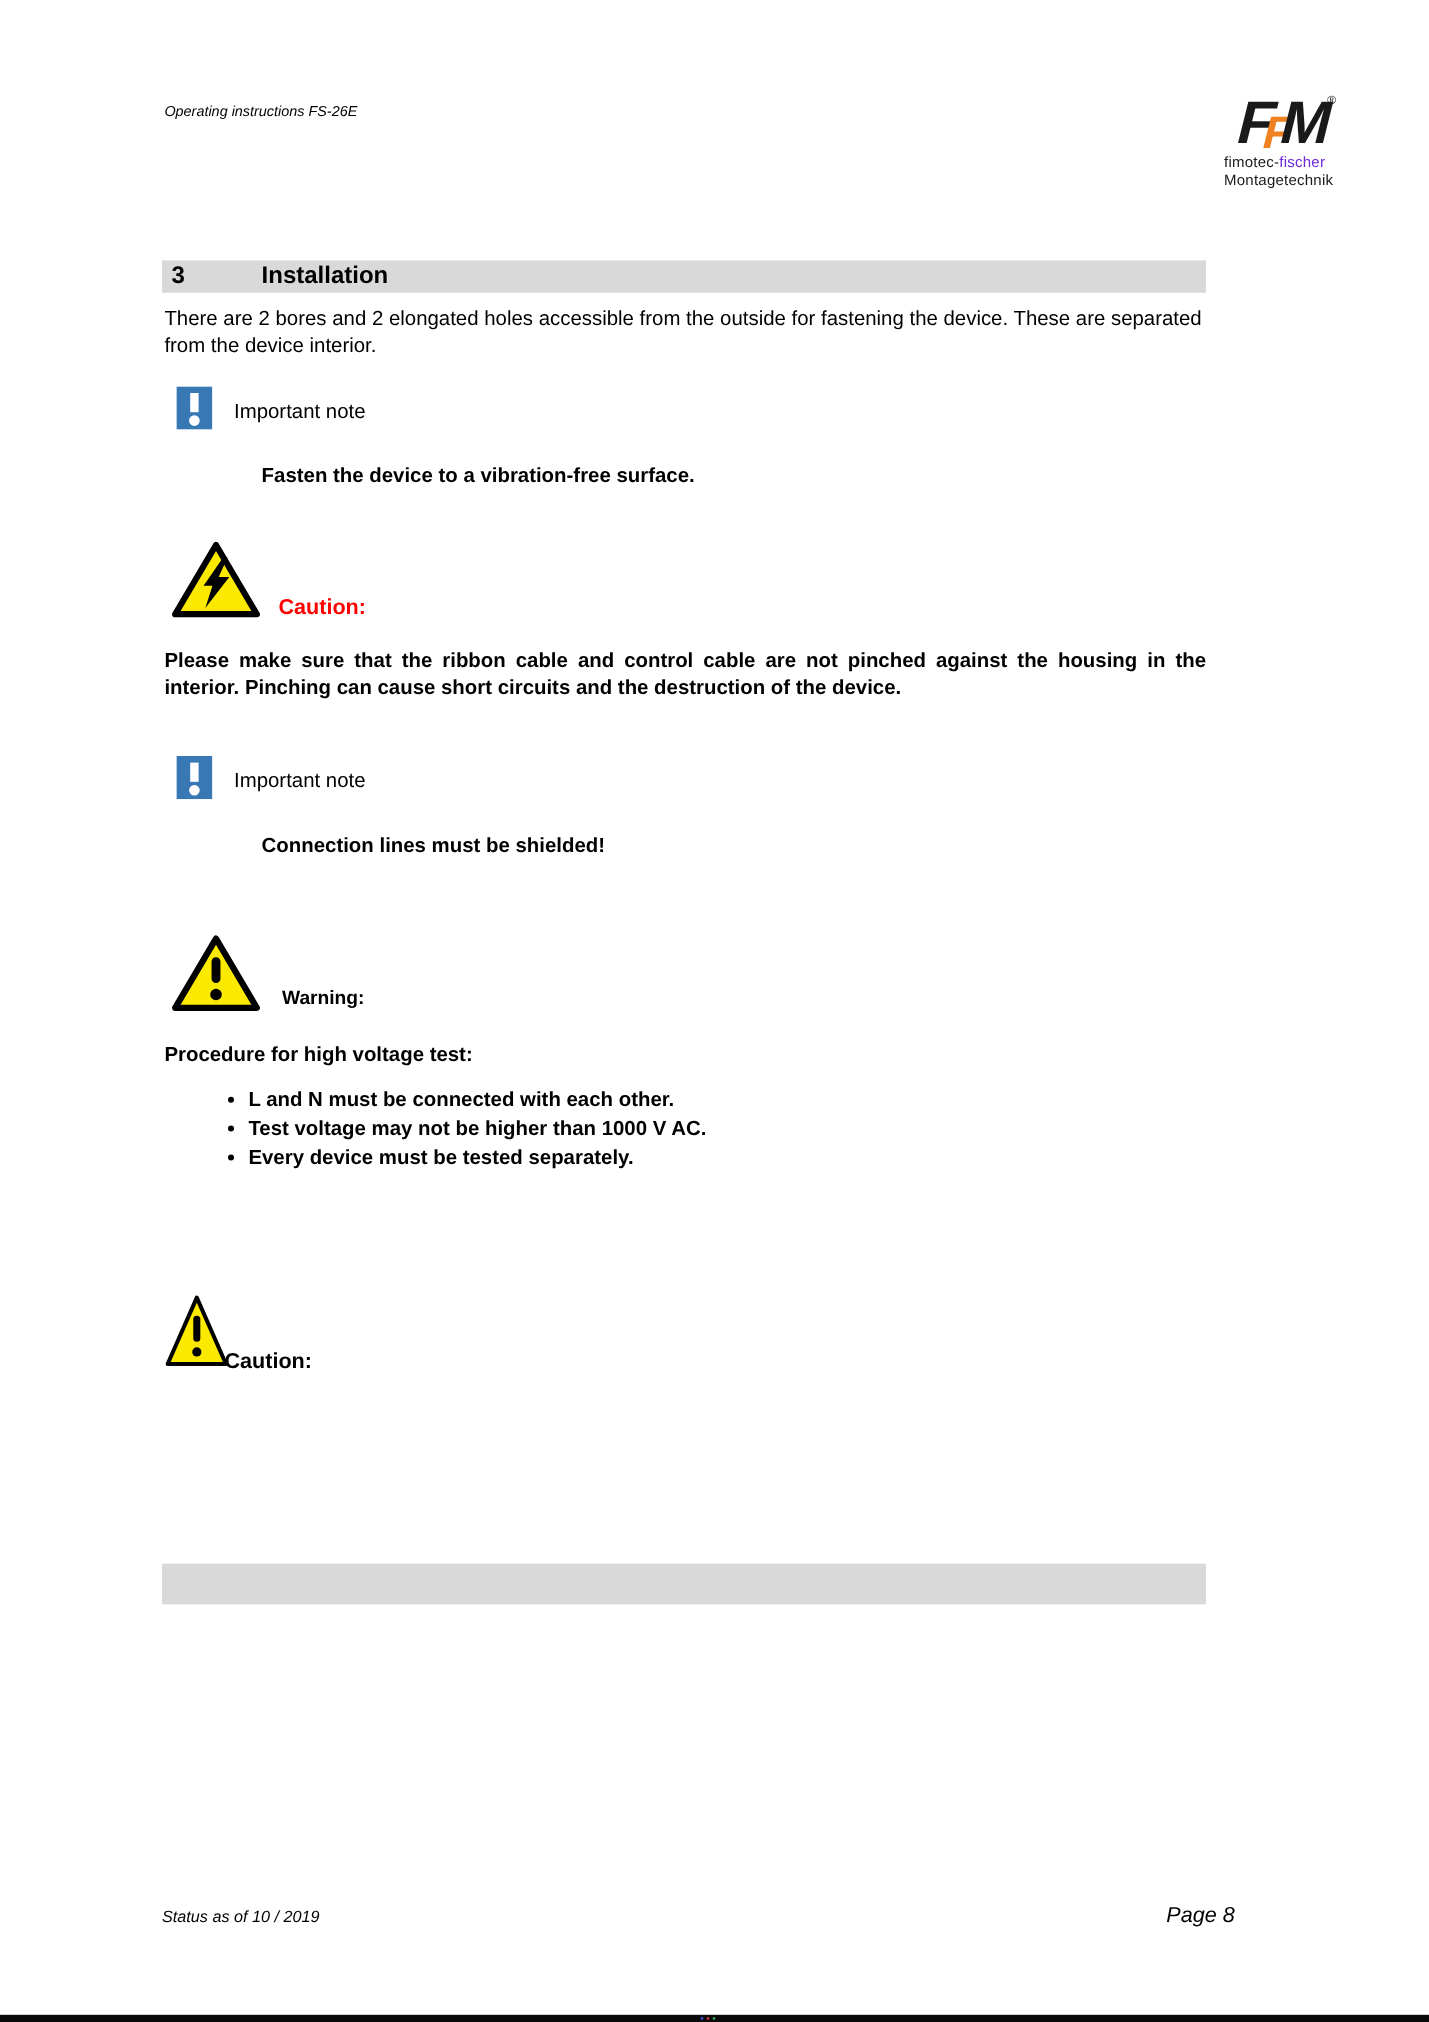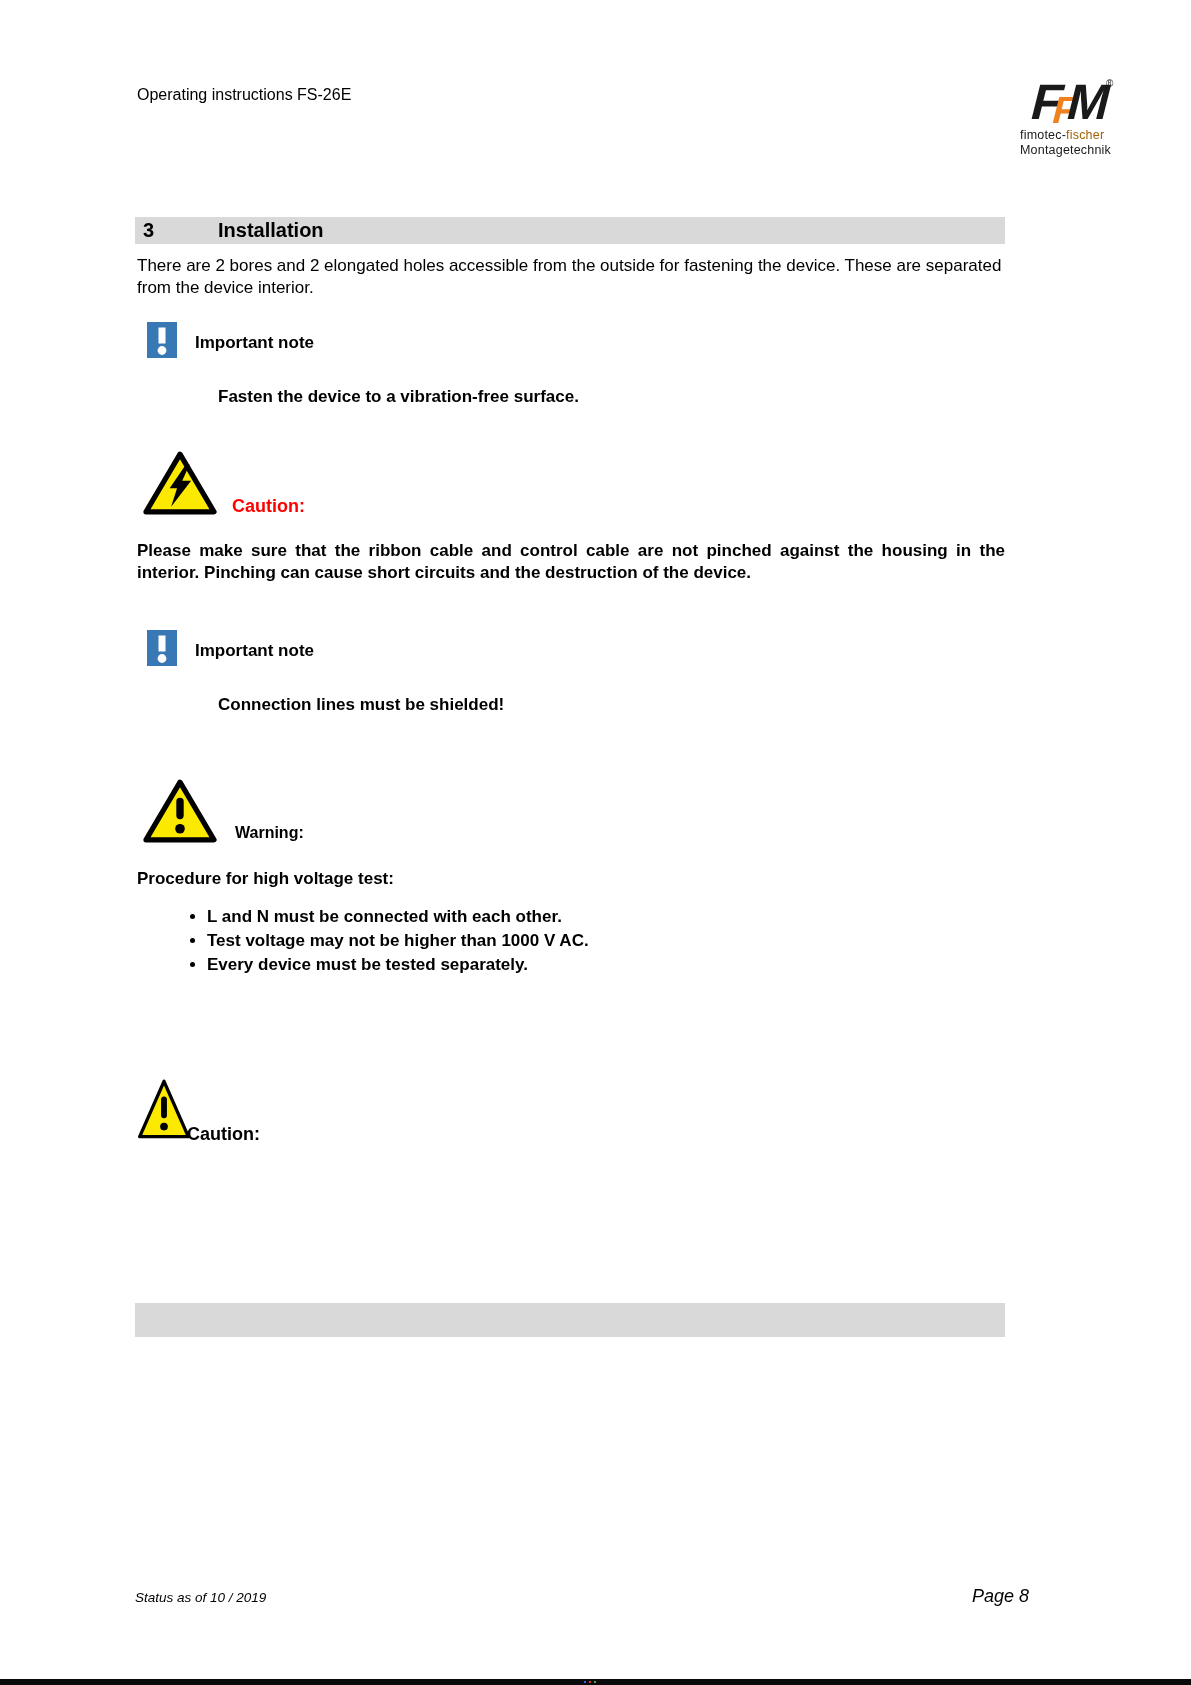--- a/index.html
+++ b/index.html
@@ -9,26 +9,26 @@
     width:1191px; height:1685px;
     margin:0 auto;
     background:#ffffff;
     font-family:"Liberation Sans", sans-serif;
     color:#000;
     overflow:hidden;
   }
   .abs { position:absolute; }
 
   
-  .doc-title { left:137px; top:86px; font-size:16px; }
+  .doc-title { left:137px; top:86px; font-size:12px; font-style:italic; }
 
   .logo { left:1020px; top:76px; width:100px; }
   .logo svg { display:block; }
   .brand-line { font-size:12.5px; line-height:15px; letter-spacing:0.2px; color:#1a1a1a; white-space:nowrap; }
-  .brand-orange { color:#a16207; }
+  .brand-orange { color:#6d28d9; }
 
   
   .section-bar {
     left:135px; top:217px; width:870px; height:27px;
     background:#D9D9D9;
     display:flex; align-items:center;
     font-weight:bold; font-size:20px;
   }
   .section-num { margin-left:8px; width:75px; }
 
@@ -38,21 +38,21 @@
   .justify { text-align:justify; }
   .red { color:#FF0000; }
 
   .intro { left:137px; top:255px; width:880px; }
 
   .note-icon { width:30px; height:36px; }
   .note1-icon { left:147px; top:322px; }
   .note1-label { left:195px; top:333px; }
   .note1-body { left:218px; top:386px; }
 
-  .note-label { font-size:17px; font-weight:bold; }
+  .note-label { font-size:17px; font-weight:normal; }
 
   .caution1-icon { left:143px; top:450px; }
   .caution1-label { left:232px; top:496px; font-size:18px; font-weight:bold; }
   .caution1-body { left:137px; top:540px; width:868px; }
 
   .note2-icon { left:147px; top:630px; }
   .note2-label { left:195px; top:641px; }
   .note2-body { left:218px; top:694px; }
 
   .warning-icon { left:143px; top:778px; }

